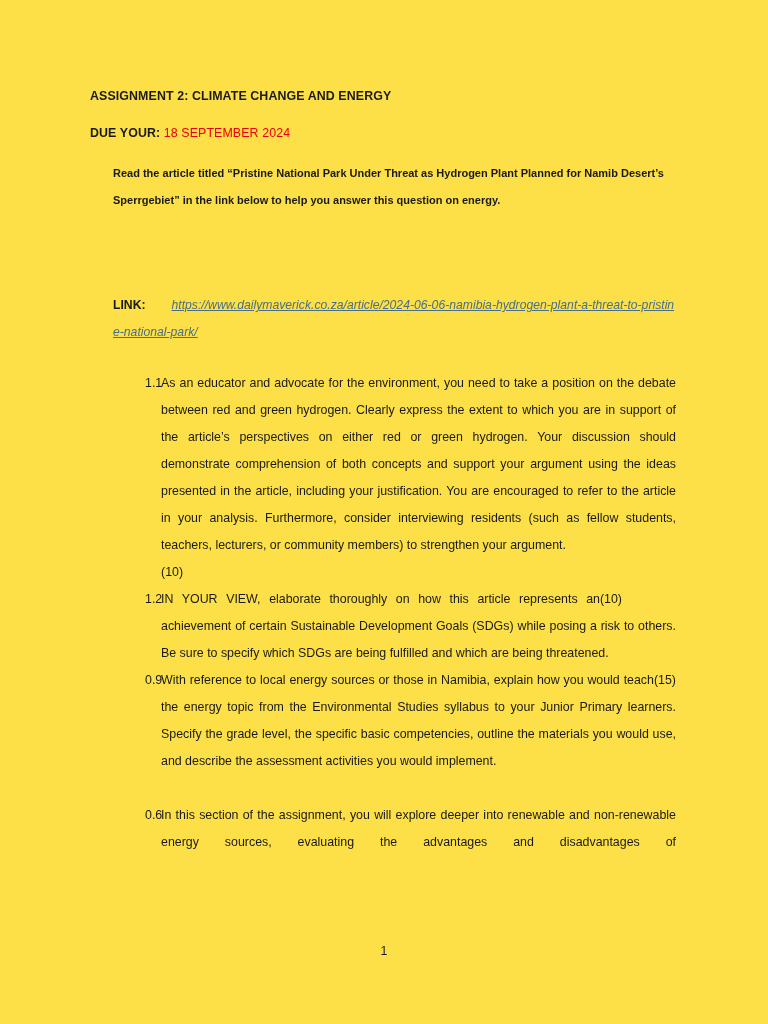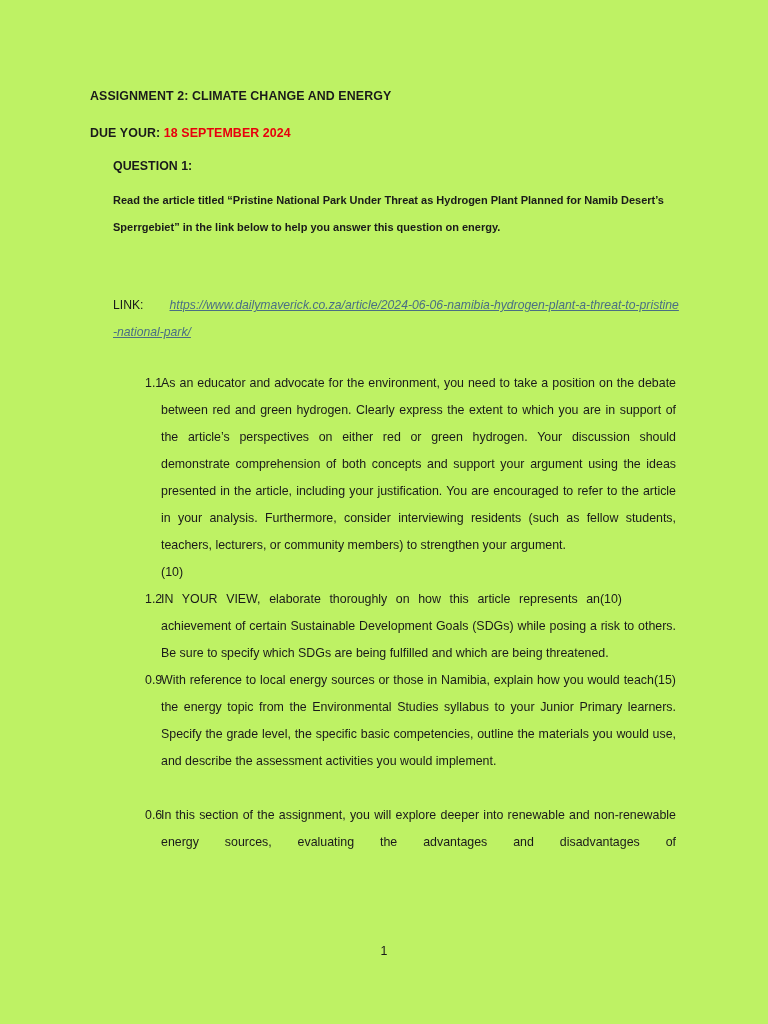--- a/index.html
+++ b/index.html
@@ -16,40 +16,40 @@
     color: #1a1a1a;
     -webkit-font-smoothing: antialiased;
   }
 
   .page {
     position: absolute;
     left: 0;
     top: 0;
     width: 768px;
     height: 1024px;
-    background: #bef264;
+    background: #fde047;
     overflow: hidden;
   }
 
   
   .doc-heading {
     position: absolute;
     left: 90px;
     width: 600px;
     font-size: 12.4px;
     font-weight: bold;
     letter-spacing: 0.1px;
     white-space: nowrap;
   }
   #assignment-title { top: 89px; }
   #due-date-line   { top: 126px; }
 
   .due-date-value {
     color: #e8000d;
-    font-weight: bold;
+    font-weight: normal;
   }
 
   
   .question-block {
     position: absolute;
     left: 113px;
     top: 160px;
     width: 563px;
   }
   .question-label {
@@ -69,21 +69,21 @@
   
   .link-block {
     position: absolute;
     left: 113px;
     top: 292px;
     width: 566px;
     font-size: 12.2px;
     line-height: 27px;
   }
   .link-label {
-    font-weight: normal;
+    font-weight: bold;
     color: #1a1a1a;
     margin-right: 26px;
   }
   .link-url {
     color: #4a6f84;
     font-style: italic;
     text-decoration: underline;
     word-break: break-all;
   }
 
@@ -151,21 +151,20 @@
 </head>
 <body>
 
 <div class="page">
 
   <div class="doc-heading" id="assignment-title">ASSIGNMENT 2: CLIMATE CHANGE AND ENERGY</div>
 
   <div class="doc-heading" id="due-date-line"><span>DUE YOUR:</span> <span class="due-date-value">18 SEPTEMBER 2024</span></div>
 
   <div class="question-block">
-    <div class="question-label">QUESTION 1:</div>
     <p class="question-intro">Read the article titled “Pristine National Park Under Threat as Hydrogen Plant Planned for Namib Desert’s Sperrgebiet” in the link below to help you answer this question on energy.</p>
   </div>
 
   <div class="link-block">
     <span class="link-label">LINK:</span><a class="link-url" href="#">https://www.dailymaverick.co.za/article/2024-06-06-namibia-hydrogen-plant-a-threat-to-pristine-national-park/</a>
   </div>
 
   <div class="items">
 
     <div class="item">

